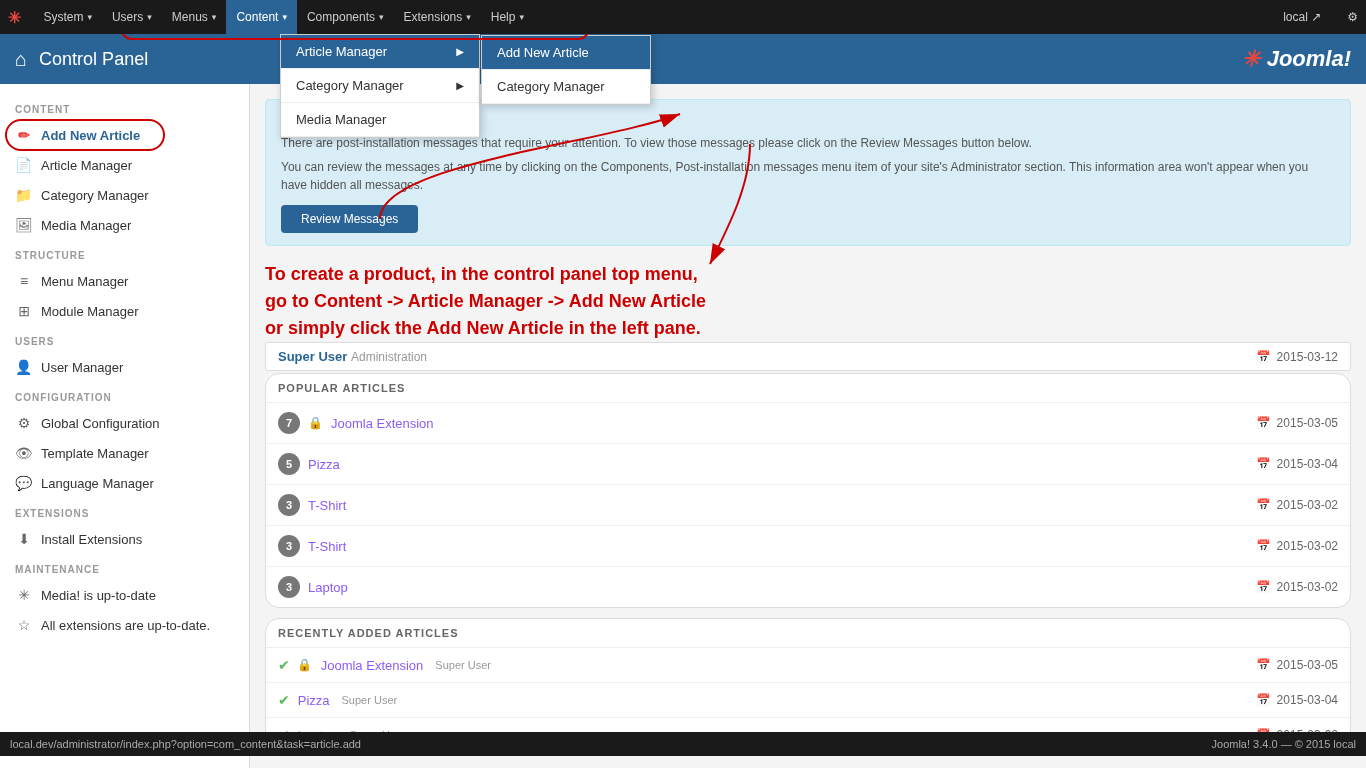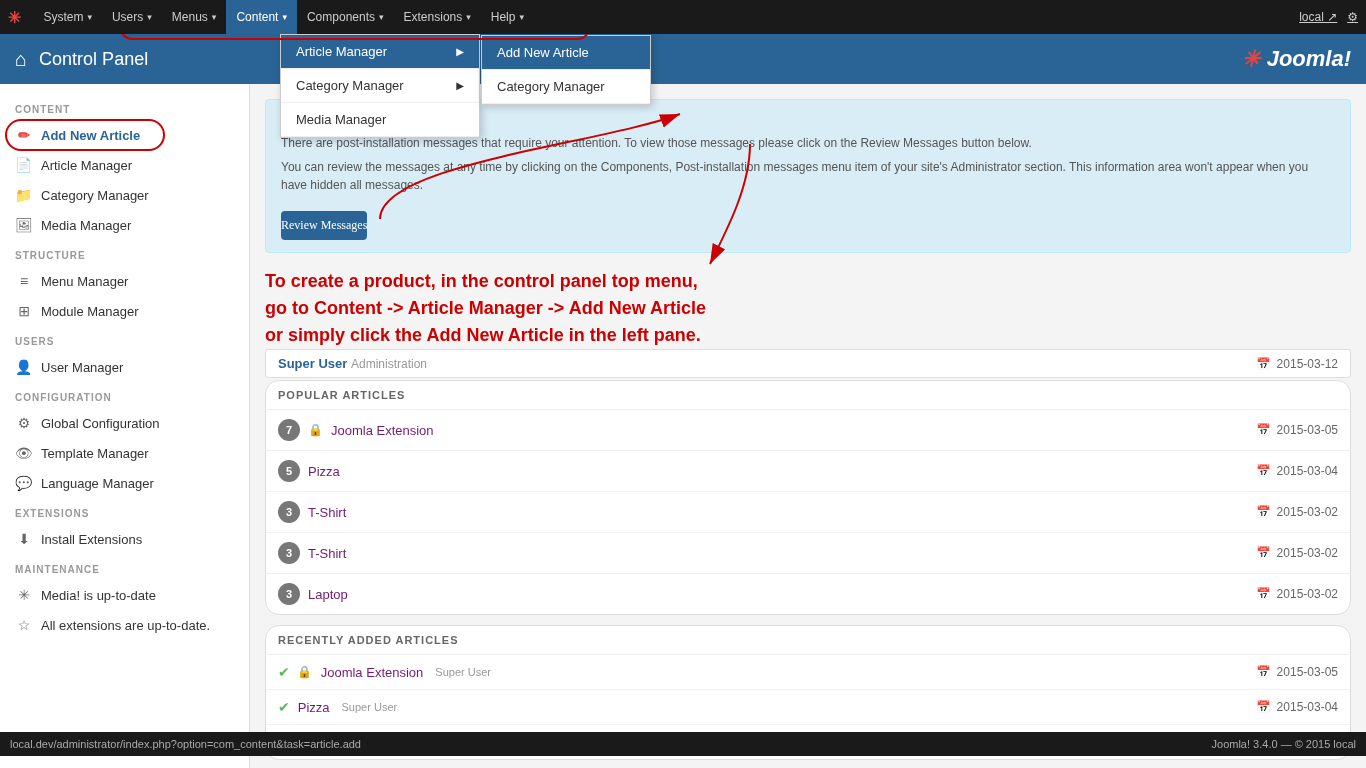--- a/index.html
+++ b/index.html
@@ -36,24 +36,23 @@
       align-items: center;
       cursor: pointer;
       font-size: 12px;
       position: relative;
     }
     .top-nav-item.active { background: #2a6496; color: #fff; }
     .top-nav-item .arrow { font-size: 9px; margin-left: 4px; }
     .top-nav-right {
       display: flex;
       align-items: center;
-      gap: 10px;
+      gap: 26px;
       color: #ccc;
       font-size: 12px;
-      text-decoration: underline;
     }
 
     
     .header-bar {
       background: #2a6496;
       height: 50px;
       display: flex;
       align-items: center;
       padding: 0 15px;
       justify-content: space-between;
@@ -184,26 +183,25 @@
       border-radius: 4px;
       padding: 12px 15px;
       margin-bottom: 15px;
     }
     .info-box h4 { color: #31708f; font-size: 14px; margin-bottom: 6px; font-weight: bold; }
     .info-box p { color: #555; font-size: 12px; line-height: 1.5; margin-bottom: 6px; }
     .btn-review {
       background: #2a6496;
       color: #fff;
       border: none;
-      padding: 7px 0;
+      padding: 7px 20px;
       border-radius: 4px;
       cursor: pointer;
       font-size: 12px;
-      margin-top: 11px;
-      font-family: Liberation Serif, serif;
+      margin-top: 5px;
     }
 
     
     .instruction-text {
       color: #cc0000;
       font-size: 18px;
       font-weight: bold;
       line-height: 1.5;
       margin: 10px 0 0;
     }
@@ -244,21 +242,21 @@
       width: 22px;
       height: 22px;
       display: flex;
       align-items: center;
       justify-content: center;
       font-size: 11px;
       font-weight: bold;
       flex-shrink: 0;
     }
     .article-lock { color: #999; font-size: 12px; }
-    .article-title { color: #701a75; font-size: 13px; cursor: pointer; }
+    .article-title { color: #8b5cf6; font-size: 13px; cursor: pointer; }
     .article-date {
       display: flex;
       align-items: center;
       gap: 5px;
       color: #666;
       font-size: 12px;
     }
     .cal-icon { color: #999; }
 
     

